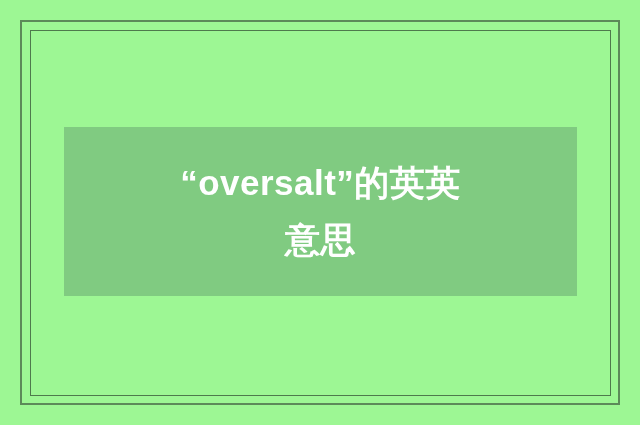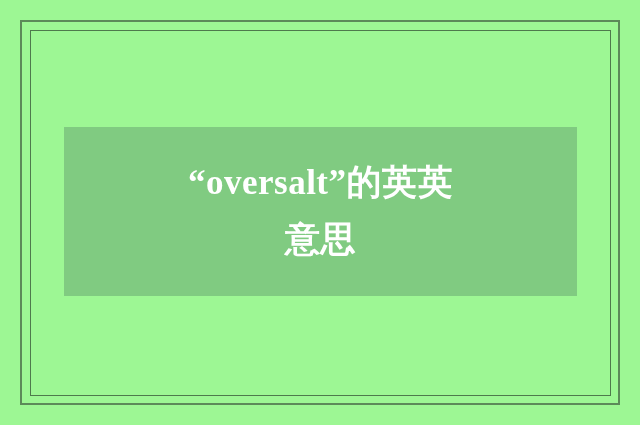--- a/index.html
+++ b/index.html
@@ -50,21 +50,20 @@
     left: 64px;
     top: 127px;
     width: 513px;
     height: 169px;
     background: #80cb81;
     display: flex;
     align-items: center;
     justify-content: center;
     box-sizing: border-box;
     padding: 0 110px;
-    font-family: Liberation Serif, serif;
   }
 
   .title-text {
     color: #ffffff;
     font-size: 35px;
     font-weight: bold;
     line-height: 1.62;
     text-align: center;
     letter-spacing: 0.5px;
     word-break: break-all;

